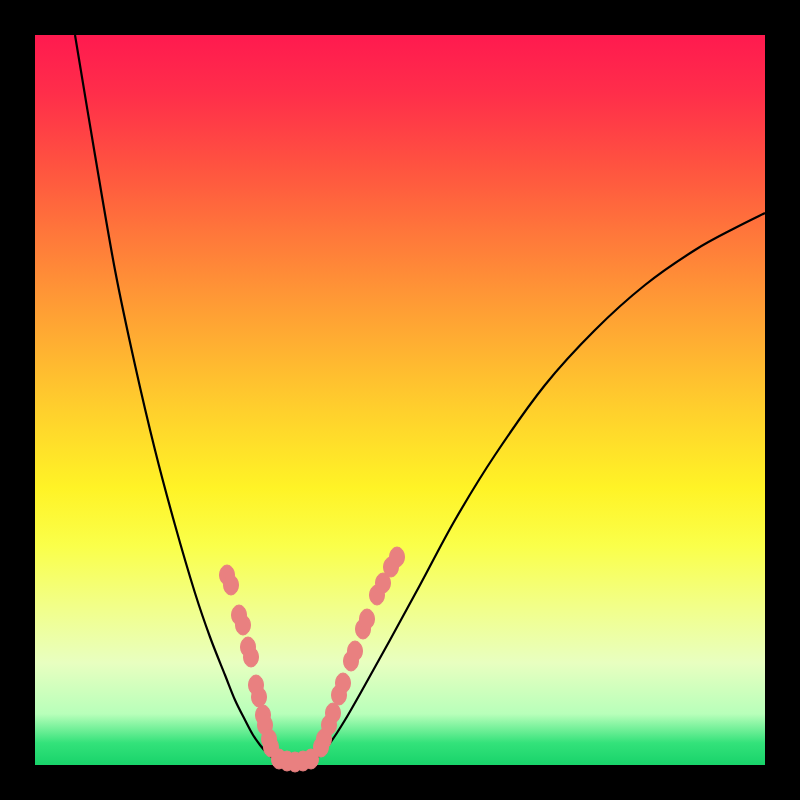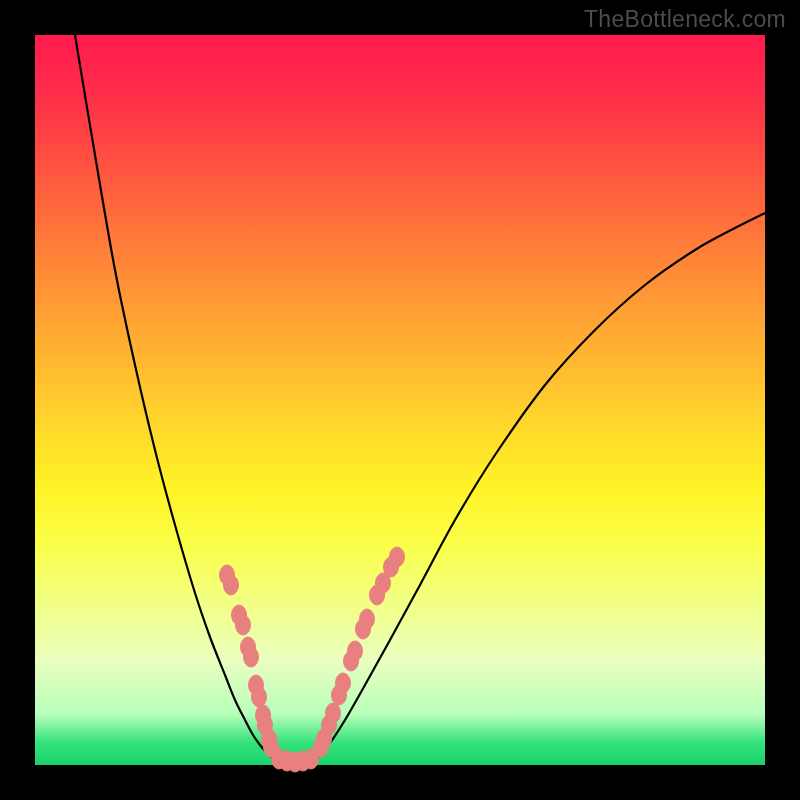--- a/index.html
+++ b/index.html
@@ -56,21 +56,20 @@
     left: 0;
     width: 730px;
     height: 730px;
     overflow: visible;
   }
 </style>
 </head>
 <body>
 
 <div class="frame">
-  <div class="watermark">TheBottleneck.com</div>
   <div class="plot">
     <svg class="curve" viewBox="0 0 730 730">
       <path id="curve-path" fill="none" stroke-width="2.2" d="M 40 0 C 43.333333333333336 20, 53.333333333333336 80.83333333333334, 60 120 C 66.66666666666667 159.16666666666666, 73.33333333333333 200, 80 235 C 86.66666666666667 270, 93.33333333333333 300, 100 330 C 106.66666666666667 360, 113.33333333333333 388.3333333333333, 120 415 C 126.66666666666667 441.6666666666667, 133.33333333333334 466.1666666666667, 140 490 C 146.66666666666666 513.8333333333334, 154.16666666666666 539.3333333333334, 160 558 C 165.83333333333334 576.6666666666666, 170 588.3333333333334, 175 602 C 180 615.6666666666666, 185.83333333333334 629.5, 190 640 C 194.16666666666666 650.5, 196.66666666666666 657.5, 200 665 C 203.33333333333334 672.5, 207 679.1666666666666, 210 685 C 213 690.8333333333334, 215.5 695.8333333333334, 218 700 C 220.5 704.1666666666666, 222.66666666666666 707, 225 710 C 227.33333333333334 713, 229.5 715.5, 232 718 C 234.5 720.5, 238.66666666666666 723.8333333333334, 240 725 C 241.33333333333334 726.1666666666666, 238.33333333333334 724.5, 240 725 C 241.66666666666666 725.5, 246.66666666666666 727.3333333333334, 250 728 C 253.33333333333334 728.6666666666666, 256.6666666666667 729, 260 729 C 263.3333333333333 729, 266.6666666666667 728.6666666666666, 270 728 C 273.3333333333333 727.3333333333334, 278.3333333333333 725.5, 280 725 C 281.6666666666667 724.5, 277.5 727.8333333333334, 280 725 C 282.5 722.1666666666666, 290 714.6666666666666, 295 708 C 300 701.3333333333334, 304.1666666666667 694.6666666666666, 310 685 C 315.8333333333333 675.3333333333334, 322.5 663.3333333333334, 330 650 C 337.5 636.6666666666666, 345.8333333333333 621.6666666666666, 355 605 C 364.1666666666667 588.3333333333334, 374.1666666666667 570, 385 550 C 395.8333333333333 530, 407.5 506.6666666666667, 420 485 C 432.5 463.3333333333333, 445 442.5, 460 420 C 475 397.5, 493.3333333333333 370.8333333333333, 510 350 C 526.6666666666666 329.1666666666667, 543.3333333333334 311.6666666666667, 560 295 C 576.6666666666666 278.3333333333333, 593.3333333333334 263.3333333333333, 610 250 C 626.6666666666666 236.66666666666666, 645 224.5, 660 215 C 675 205.5, 688.3333333333334 199.16666666666666, 700 193 C 711.6666666666666 186.83333333333334, 725 180.5, 730 178" stroke="#000000"></path>
       <g id="marker-group">
           <ellipse cx="192" cy="540" rx="7.5" ry="10" fill="#e98080" stroke="#e98080"></ellipse>
           <ellipse cx="196" cy="550" rx="7.5" ry="10" fill="#e98080" stroke="#e98080"></ellipse>
           <ellipse cx="204" cy="580" rx="7.5" ry="10" fill="#e98080" stroke="#e98080"></ellipse>
           <ellipse cx="208" cy="590" rx="7.5" ry="10" fill="#e98080" stroke="#e98080"></ellipse>
           <ellipse cx="213" cy="612" rx="7.5" ry="10" fill="#e98080" stroke="#e98080"></ellipse>
           <ellipse cx="216" cy="622" rx="7.5" ry="10" fill="#e98080" stroke="#e98080"></ellipse>

